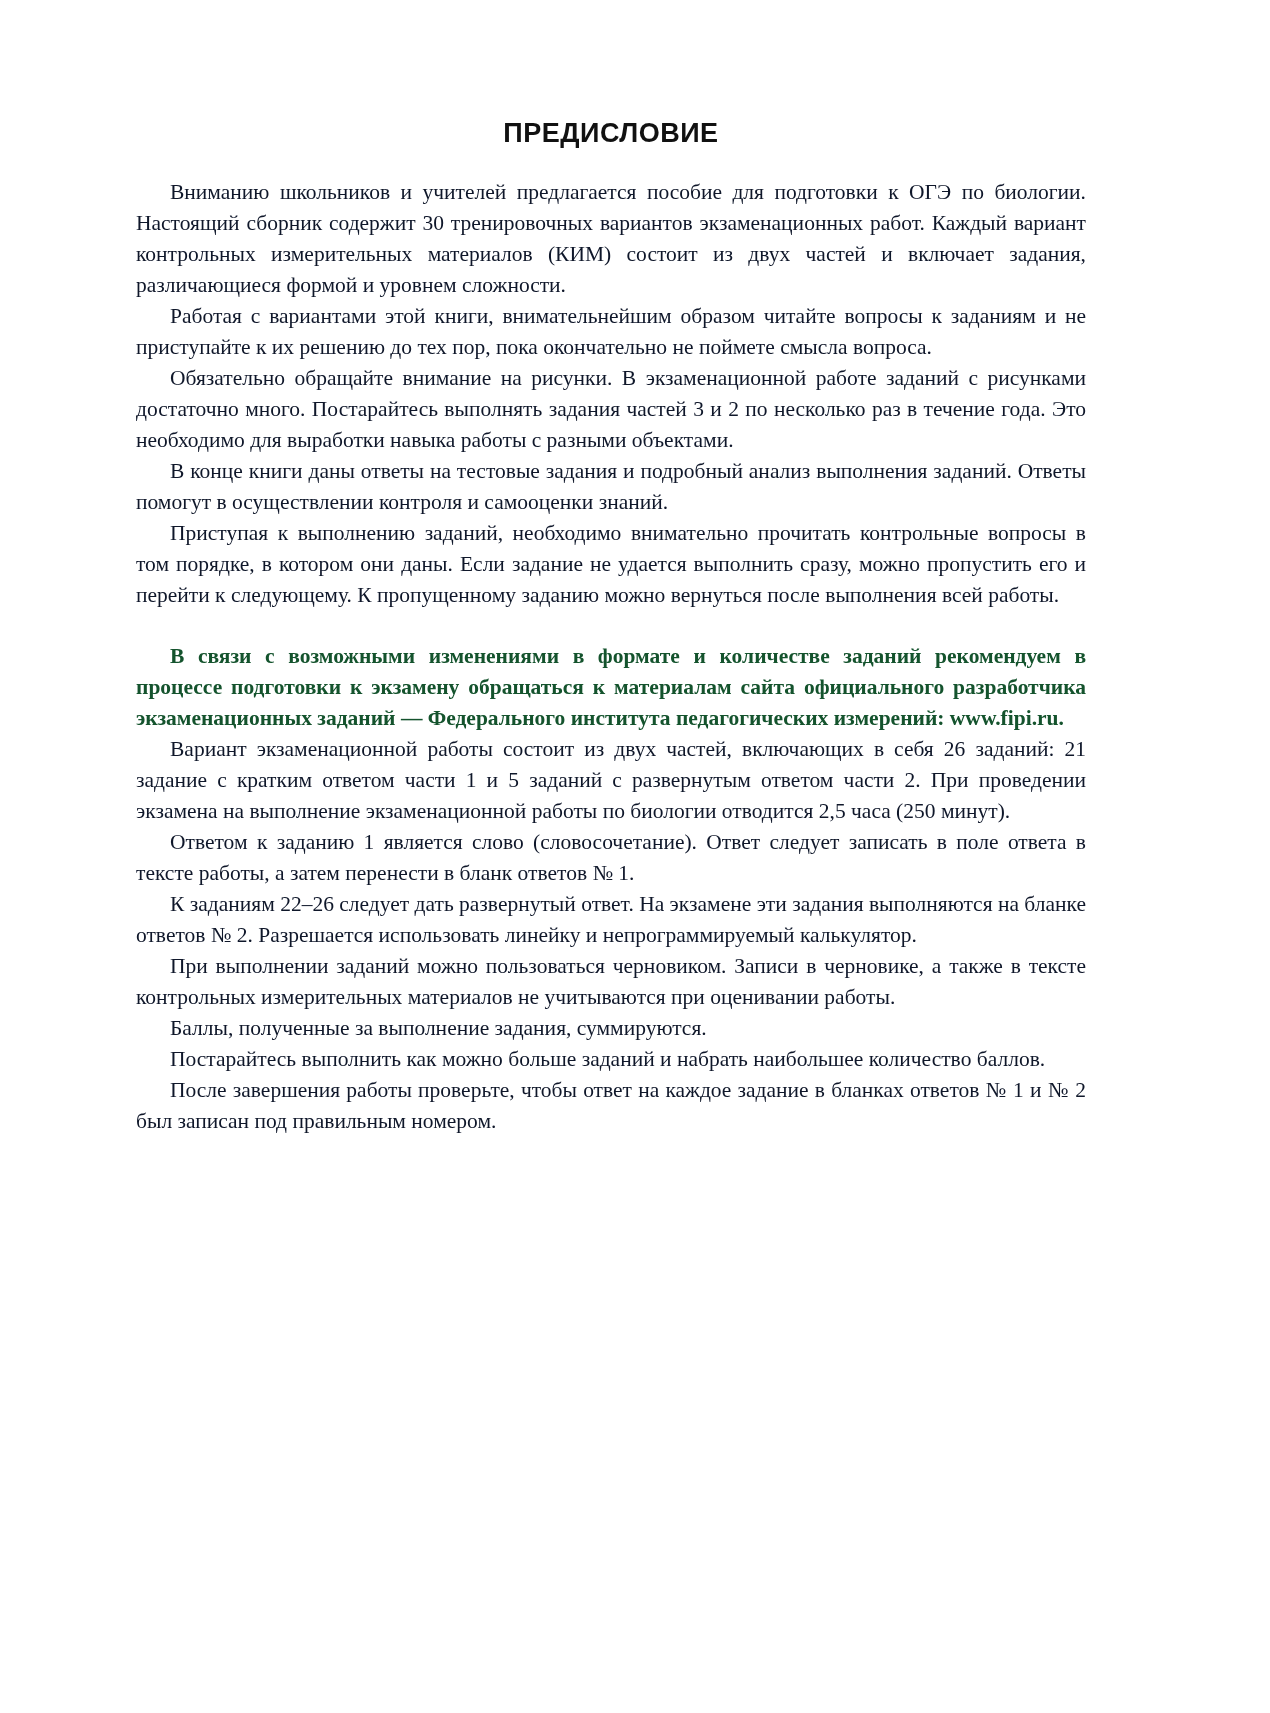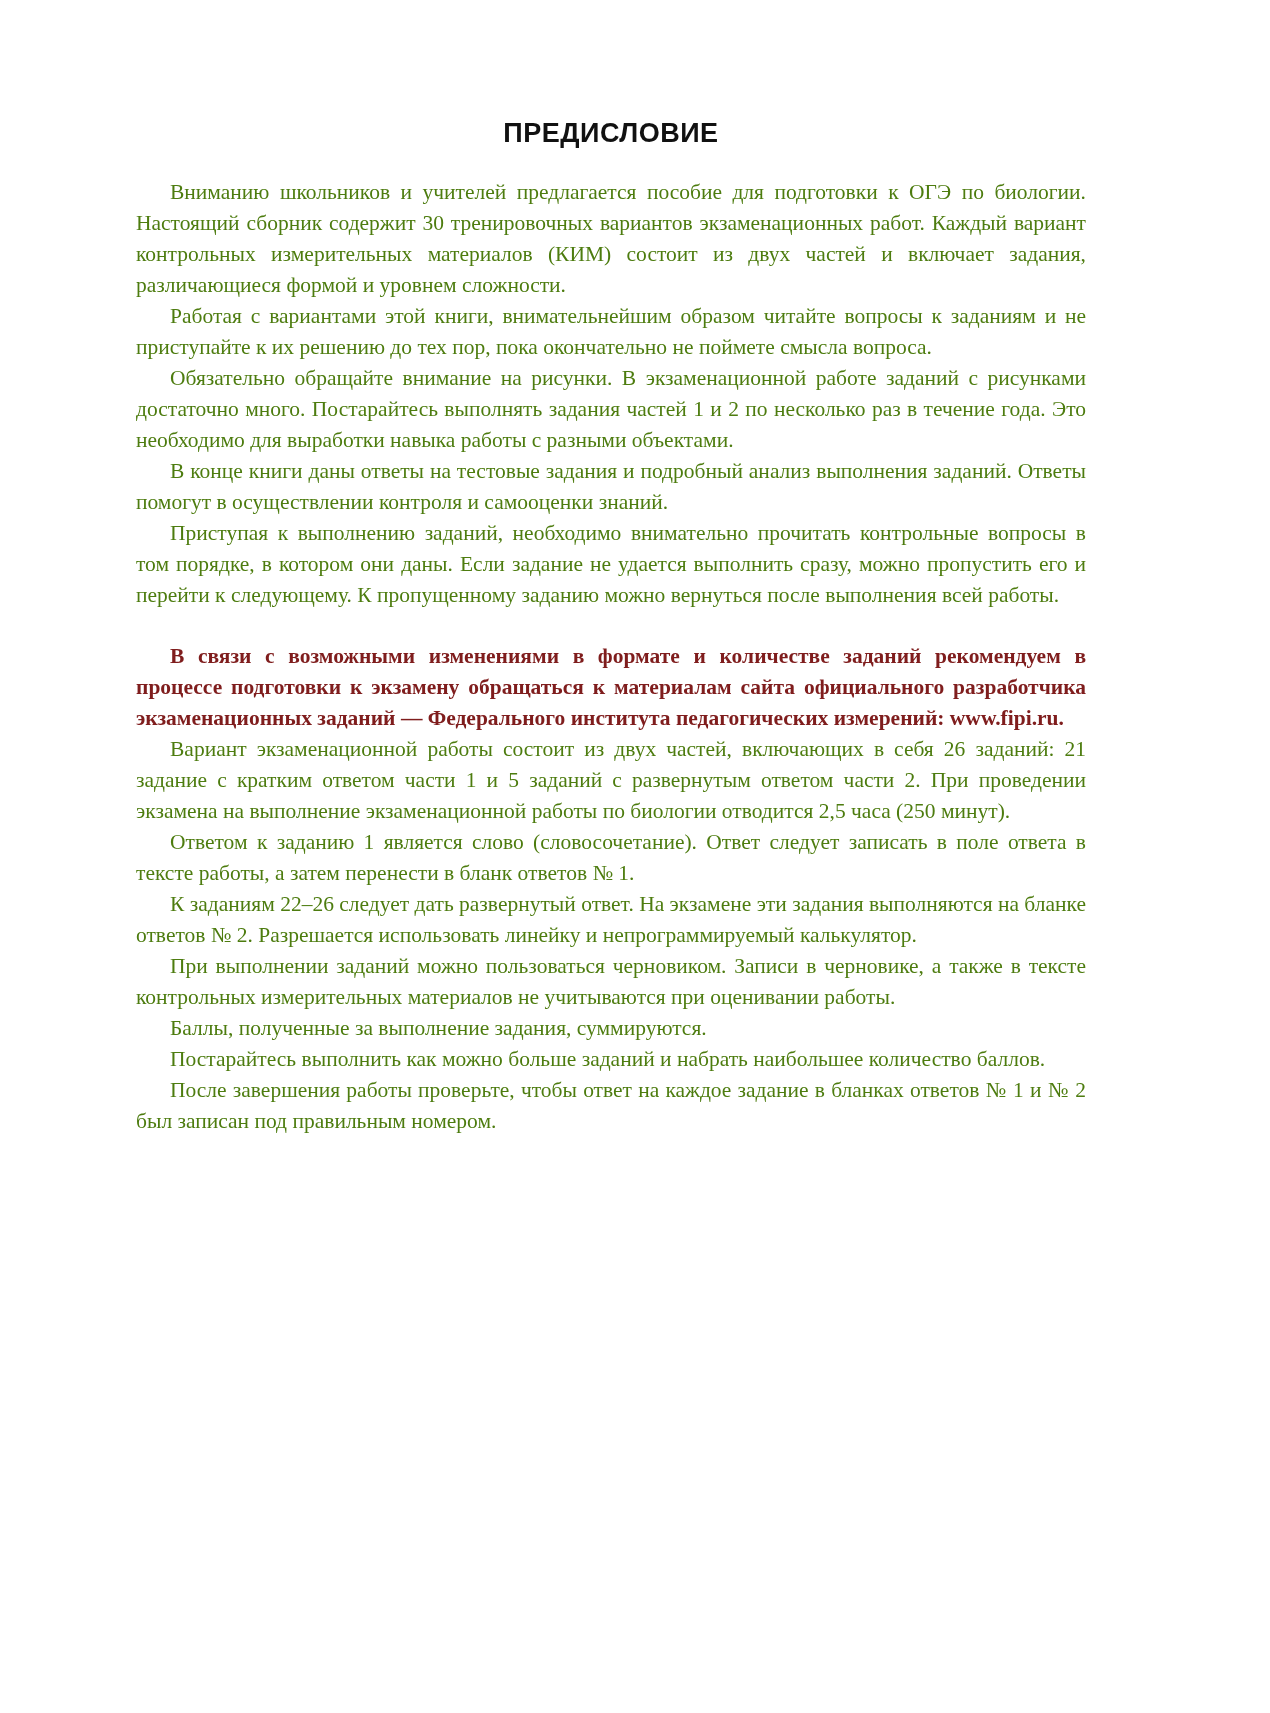--- a/index.html
+++ b/index.html
@@ -33,39 +33,39 @@
     margin-top: 84px;
     margin-bottom: 34px;
   }
   p.para {
     font-family: "Liberation Serif", "DejaVu Serif", serif;
     font-size: 21.5px;
     line-height: 31px;
     text-align: justify;
     text-indent: 34px;
     margin: 0;
-    color: #4d7c0f;
+    color: #0f172a;
   }
   p.para.bold-note {
     font-weight: 700;
     margin-top: 30px;
-    color: #7f1d1d;
+    color: #14532d;
   }
 </style>
 </head>
 <body>
 
 <div class="page">
   <div class="content">
 
     <h1 class="section-title">ПРЕДИСЛОВИЕ</h1>
 
     <p class="para">Вниманию школьников и учителей предлагается пособие для подготовки к ОГЭ по биологии. Настоящий сборник содержит 30 тренировочных вариантов экзаменационных работ. Каждый вариант контрольных измерительных материалов (КИМ) состоит из двух частей и включает задания, различающиеся формой и уровнем сложности.</p>
     <p class="para">Работая с вариантами этой книги, внимательнейшим образом читайте вопросы к заданиям и не приступайте к их решению до тех пор, пока окончательно не поймете смысла вопроса.</p>
-    <p class="para">Обязательно обращайте внимание на рисунки. В экзаменационной работе заданий с рисунками достаточно много. Постарайтесь выполнять задания частей 1 и 2 по несколько раз в течение года. Это необходимо для выработки навыка работы с разными объектами.</p>
+    <p class="para">Обязательно обращайте внимание на рисунки. В экзаменационной работе заданий с рисунками достаточно много. Постарайтесь выполнять задания частей 3 и 2 по несколько раз в течение года. Это необходимо для выработки навыка работы с разными объектами.</p>
     <p class="para">В конце книги даны ответы на тестовые задания и подробный анализ выполнения заданий. Ответы помогут в осуществлении контроля и самооценки знаний.</p>
     <p class="para">Приступая к выполнению заданий, необходимо внимательно прочитать контрольные вопросы в том порядке, в котором они даны. Если задание не удается выполнить сразу, можно пропустить его и перейти к следующему. К пропущенному заданию можно вернуться после выполнения всей работы.</p>
 
     <p class="para bold-note">В связи с возможными изменениями в формате и количестве заданий рекомендуем в процессе подготовки к экзамену обращаться к материалам сайта официального разработчика экзаменационных заданий — Федерального института педагогических измерений: www.fipi.ru.</p>
 
 
     <p class="para">Вариант экзаменационной работы состоит из двух частей, включающих в себя 26 заданий: 21 задание с кратким ответом части 1 и 5 заданий с развернутым ответом части 2. При проведении экзамена на выполнение экзаменационной работы по биологии отводится 2,5 часа (250 минут).</p>
     <p class="para">Ответом к заданию 1 является слово (словосочетание). Ответ следует записать в поле ответа в тексте работы, а затем перенести в бланк ответов № 1.</p>
     <p class="para">К заданиям 22–26 следует дать развернутый ответ. На экзамене эти задания выполняются на бланке ответов № 2. Разрешается использовать линейку и непрограммируемый калькулятор.</p>
     <p class="para">При выполнении заданий можно пользоваться черновиком. Записи в черновике, а также в тексте контрольных измерительных материалов не учитываются при оценивании работы.</p>

